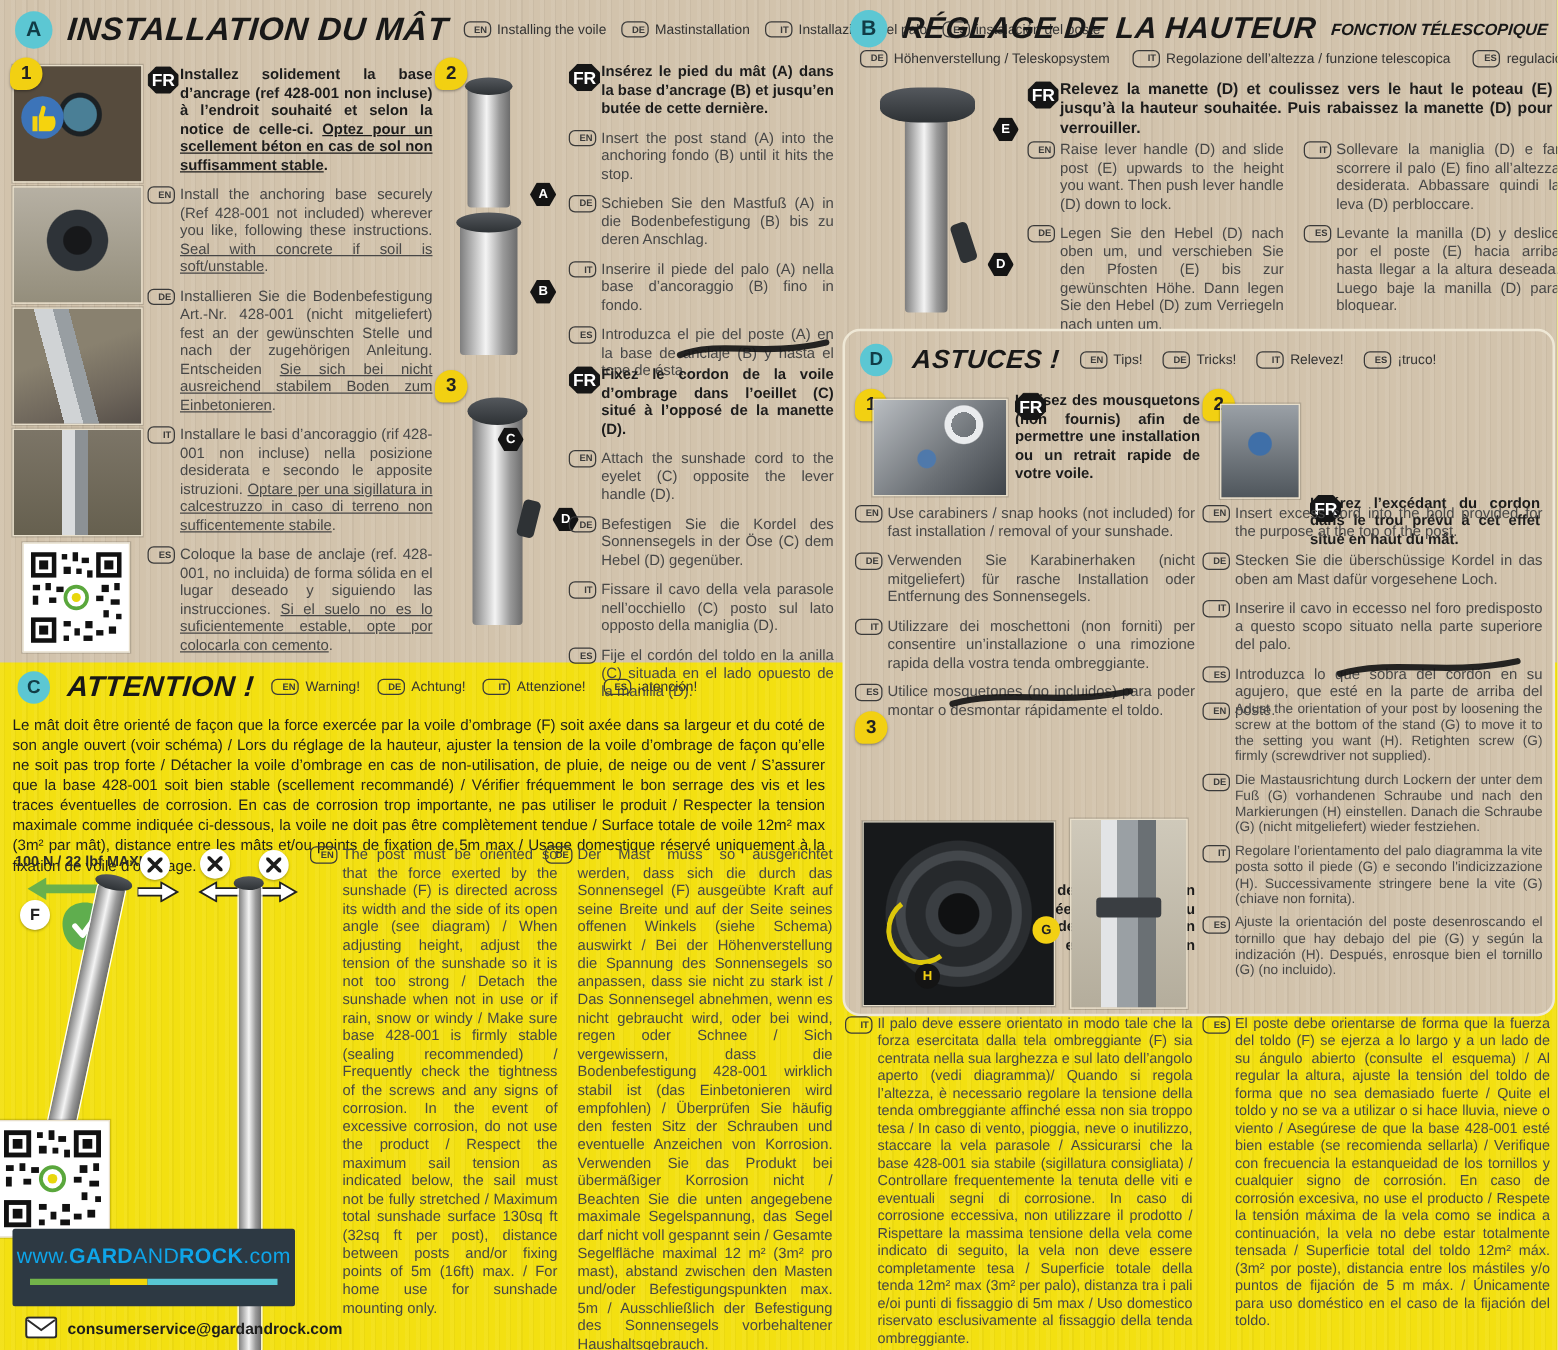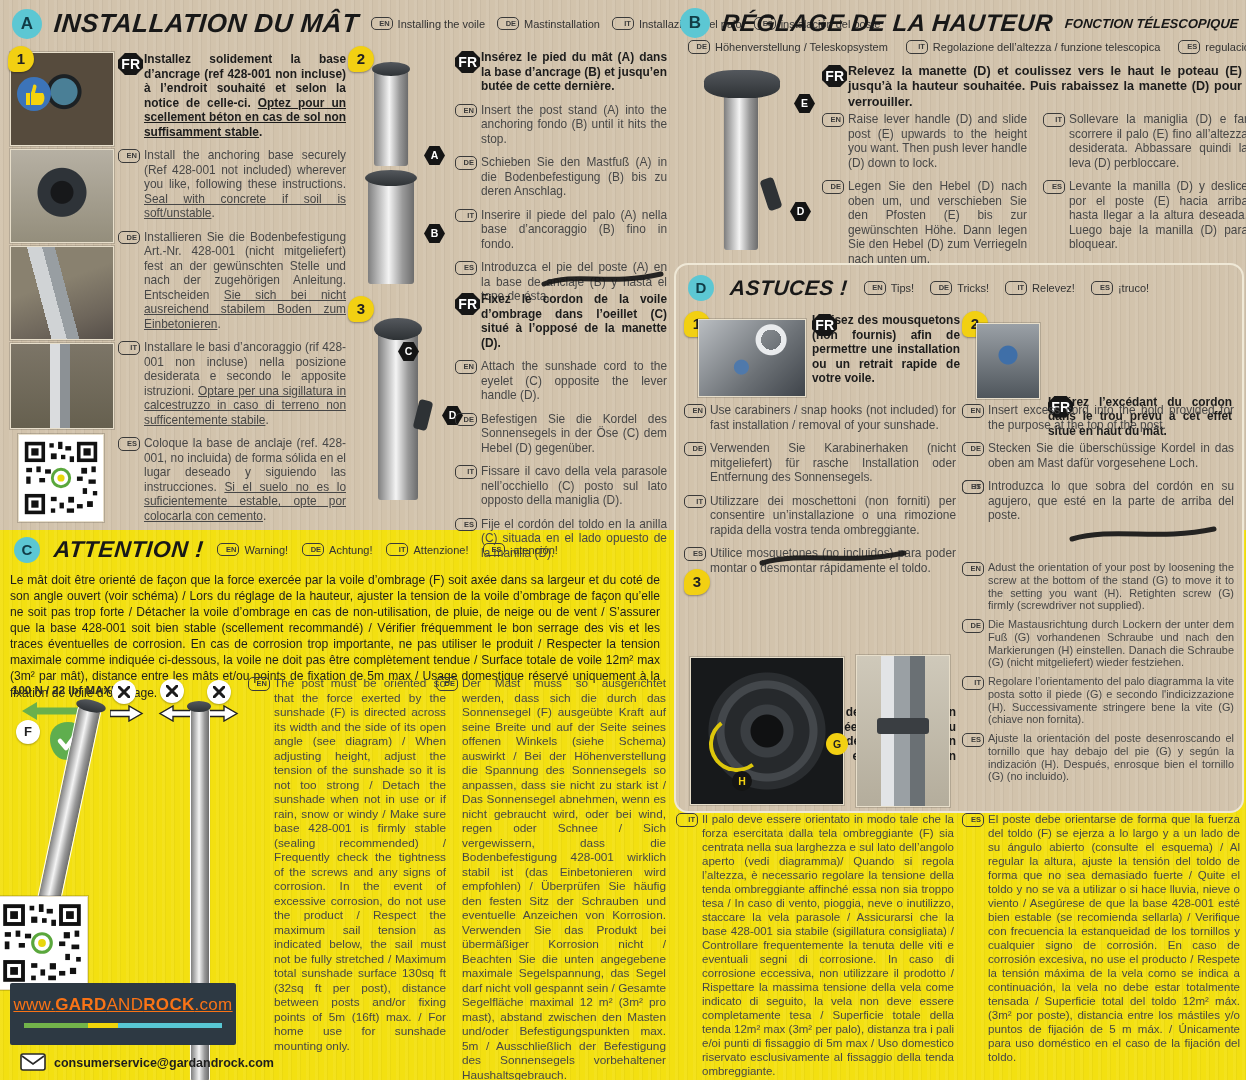--- a/index.html
+++ b/index.html
@@ -42,21 +42,21 @@
   .pole{background:linear-gradient(90deg,#7e7e7e 0%,#d9d9d9 35%,#f4f4f4 45%,#9a9a9a 75%,#6c6c6c 100%);border-radius:3px;}
   .cap{background:linear-gradient(180deg,#54585d,#2e3235);border-radius:50%;}
   .panelD{position:absolute;left:674px;top:263px;width:566px;height:546px;border:2px solid #efe8d6;border-radius:14px;
     background:#d2c3ac;
     background-image:repeating-linear-gradient(90deg,rgba(255,255,255,.06) 0 3px,rgba(0,0,0,.04) 3px 4px,transparent 4px 9px);}
   .xbadge{width:24px;height:24px;border-radius:50%;background:#fff;box-shadow:0 1px 2px rgba(0,0,0,.3);
     display:flex;align-items:center;justify-content:center;}
   .fbadge{width:24px;height:24px;border-radius:50%;background:#fff;box-shadow:0 1px 2px rgba(0,0,0,.3);
     font-weight:bold;font-size:13px;text-align:center;line-height:24px;color:#222;}
   .gridB{display:grid;grid-template-columns:205px 205px;column-gap:16px;}
-  .footbox{background:#2d3943;border-radius:2px;color:#f97316;text-decoration:underline;}
+  .footbox{background:#2d3943;border-radius:2px;color:#0ea5e9;}
   .bar{height:5px;display:flex;}
   .scrib{opacity:.92;}
 </style>
 </head>
 <body>
 
 <div class="page">
   <div class="yellow"></div>
 
   <svg width="0" height="0" style="position:absolute">
@@ -262,21 +262,21 @@
 
     <div class="abs" style="left:8px;top:138px;width:272px;">
       <p class="p"><span class="lb">EN</span><span>Use carabiners / snap hooks (not included) for fast installation / removal of your sunshade.</span></p>
       <p class="p"><span class="lb">DE</span><span>Verwenden Sie Karabinerhaken (nicht mitgeliefert) für rasche Installation oder Entfernung des Sonnensegels.</span></p>
       <p class="p"><span class="lb">IT</span><span>Utilizzare dei moschettoni (non forniti) per consentire un’installazione o una rimozione rapida della vostra tenda ombreggiante.</span></p>
       <p class="p"><span class="lb">ES</span><span>Utilice mosquetones (no incluidos) para poder montar o desmontar rápidamente el toldo.</span></p>
     </div>
     <div class="abs" style="left:286px;top:138px;width:272px;">
       <p class="p"><span class="lb">EN</span><span>Insert excess cord into the hold provided for the purpose at the top of the post.</span></p>
       <p class="p"><span class="lb">DE</span><span>Stecken Sie die überschüssige Kordel in das oben am Mast dafür vorgesehene Loch.</span></p>
-      <p class="p"><span class="lb">IT</span></p>
+      <p class="p"><span class="lb">IT</span><span>Inserire il cavo in eccesso nel foro predisposto a questo scopo situato nella  parte superiore del palo.</span></p>
       <p class="p"><span class="lb">ES</span><span>Introduzca lo que sobra del cordón en su agujero, que esté en la parte de arriba del poste.</span></p>
     </div>
 
     <svg class="scrib abs" style="left:82px;top:282px;" width="150" height="22" viewBox="0 0 150 22">
         <path d="M4 16 C 45 4, 90 18, 146 6" stroke="#161616" stroke-width="5" fill="none" stroke-linecap="round"></path>
       </svg>
     <svg class="scrib abs" style="left:392px;top:258px;" width="150" height="22" viewBox="0 0 150 22">
         <path d="M4 16 C 45 4, 90 18, 146 6" stroke="#161616" stroke-width="5" fill="none" stroke-linecap="round"></path>
       </svg>
 

